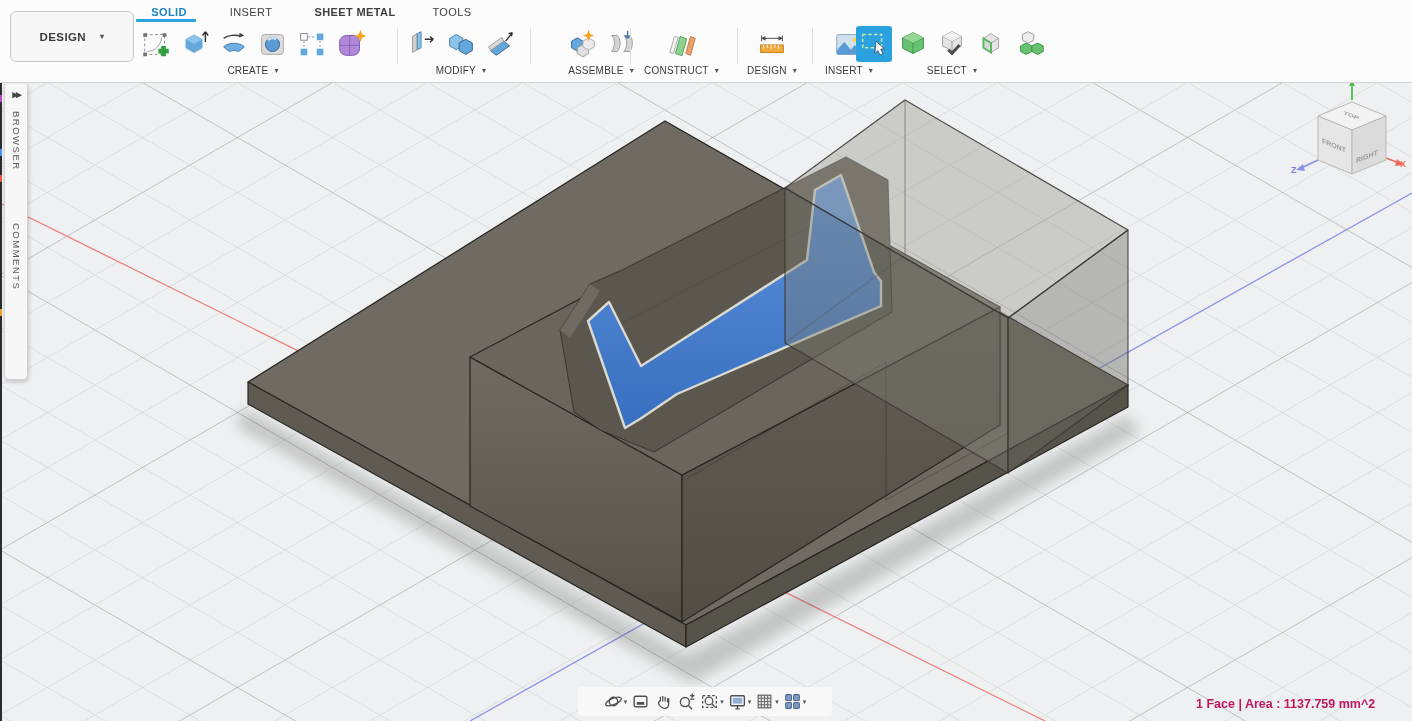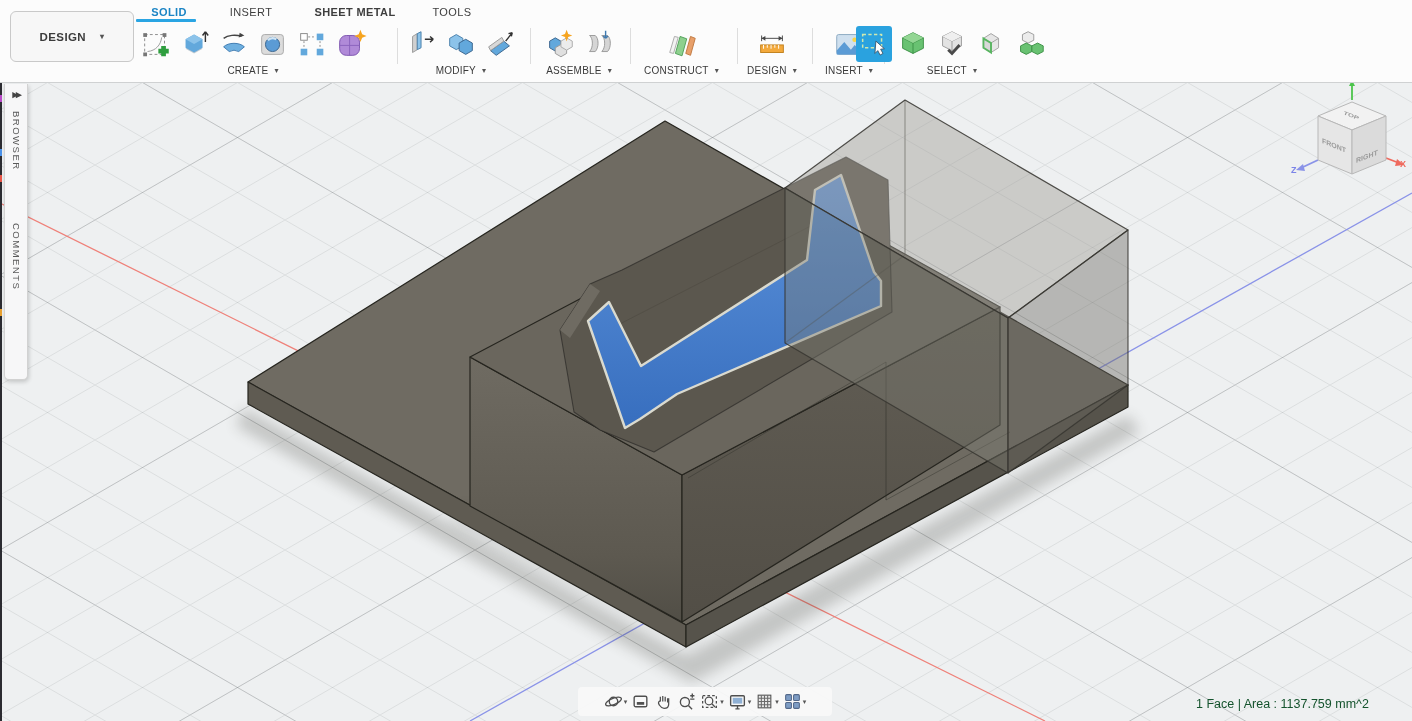--- a/index.html
+++ b/index.html
@@ -34,21 +34,21 @@
   .edge-strip { position:absolute; left:0; top:83px; width:2px; height:638px; background:#2b2b31; z-index:6; }
   .edge-dot { position:absolute; left:0; width:2px; height:7px; }
 
   
   .navbar { position:absolute; left:578px; top:687px; width:254px; height:29px; background:rgba(248,249,249,.92); border-radius:4px; display:flex; align-items:center; justify-content:center; gap:4px; z-index:5; }
   .nav-ic { display:flex; align-items:center; gap:1px; }
   .nav-ic svg { width:19px; height:19px; }
   .nav-caret { font-size:7px; color:#555; }
 
   
-  .statusbar { position:absolute; left:1196px; top:697px; z-index:5; font-size:12.5px; font-weight:normal; color:#14532d; }
+  .statusbar { position:absolute; left:1196px; top:697px; z-index:5; font-size:12.5px; font-weight:bold; color:#be185d; }
 </style>
 </head>
 <body>
 
 <div class="app">
 
 <svg class="scene" xmlns="http://www.w3.org/2000/svg">
   <defs>
     <pattern id="isoMinor" width="95" height="55" patternUnits="userSpaceOnUse">
       <path d="M0,0 L95,55 M0,55 L95,0" stroke="#6b7075" stroke-opacity="0.14" stroke-width="1" fill="none"></path>
@@ -252,21 +252,21 @@
           </div>
     </div>
     <div class="glabel">
           <span>MODIFY</span>
           <span class="caret">▾</span>
         </div>
   </div>
 
   <div class="sep" style="left:530px;"></div>
 
-  <div class="group" style="left:538px;width:82px;">
+  <div class="group" style="left:560px;width:82px;">
     <div class="grow">
       <div class="ric">
             <svg viewBox="0 0 36 36">
         <path d="M7 15l6-3.5 6 3.5v7l-6 3.5-6-3.5z" fill="#62a8dc" stroke="#39648c"></path>
         <path d="M13 22l6-3.5 6 3.5v6l-6 3.5-6-3.5z" fill="#e0e0e0" stroke="#999"></path>
         <path d="M19 15l6-3.5 6 3.5v6l-6 3.5-6-3.5z" fill="#ececec" stroke="#aaa"></path>
         <path d="M25 3l1.7 4.3L31 9l-4.3 1.7L25 15l-1.7-4.3L19 9l4.3-1.7z" fill="#f6a41f"></path>
             </svg>
           </div>
       <div class="ric">

